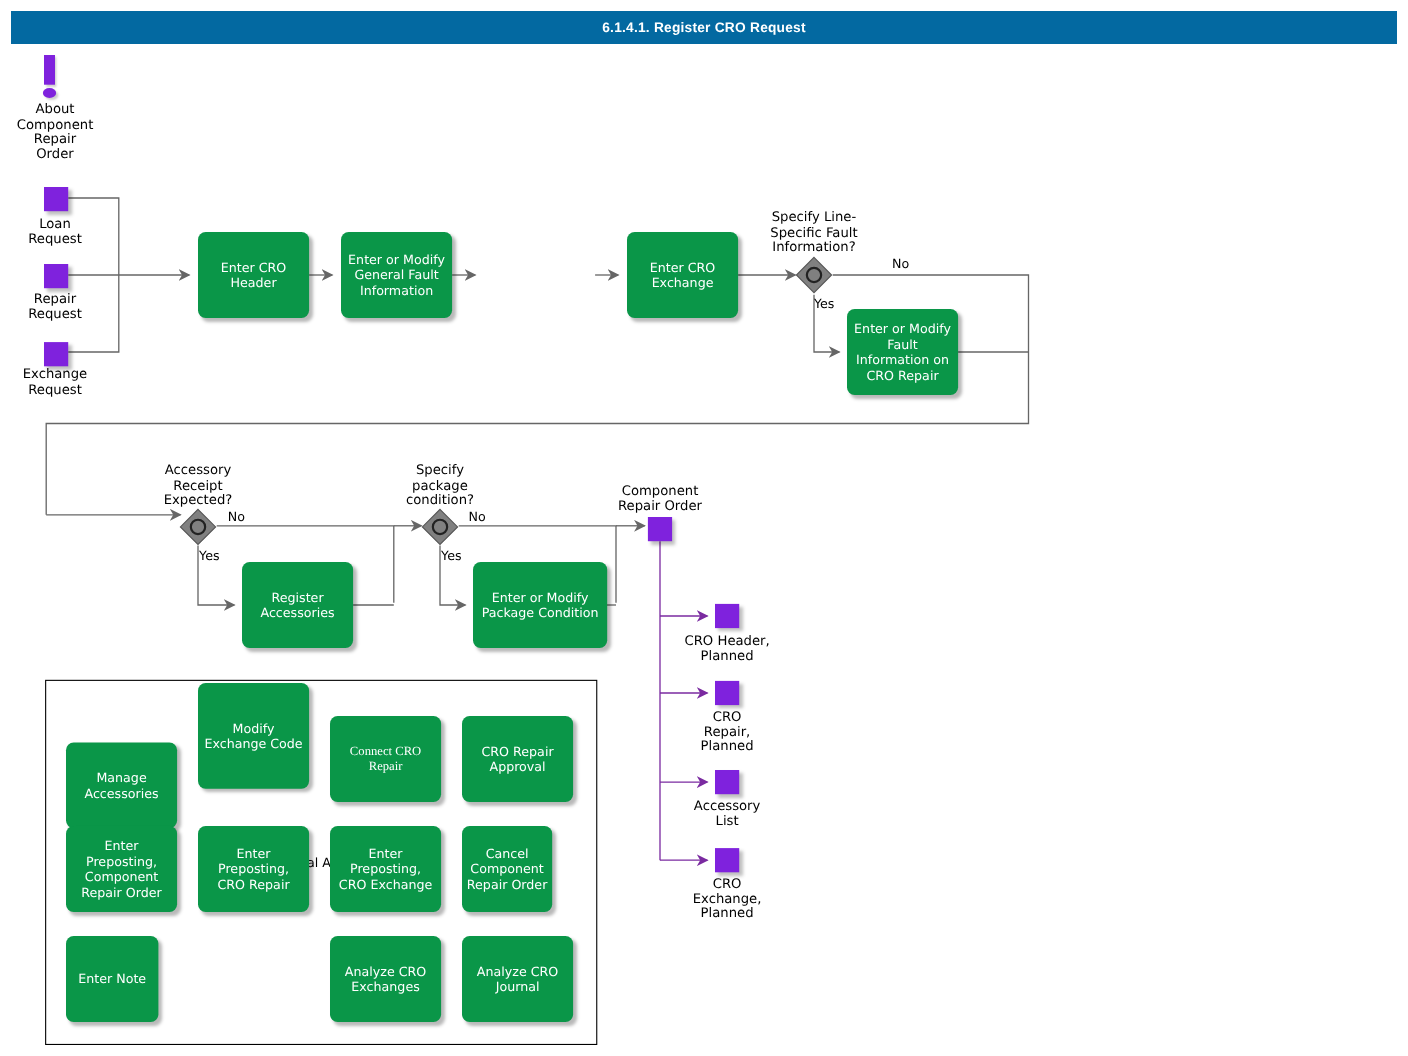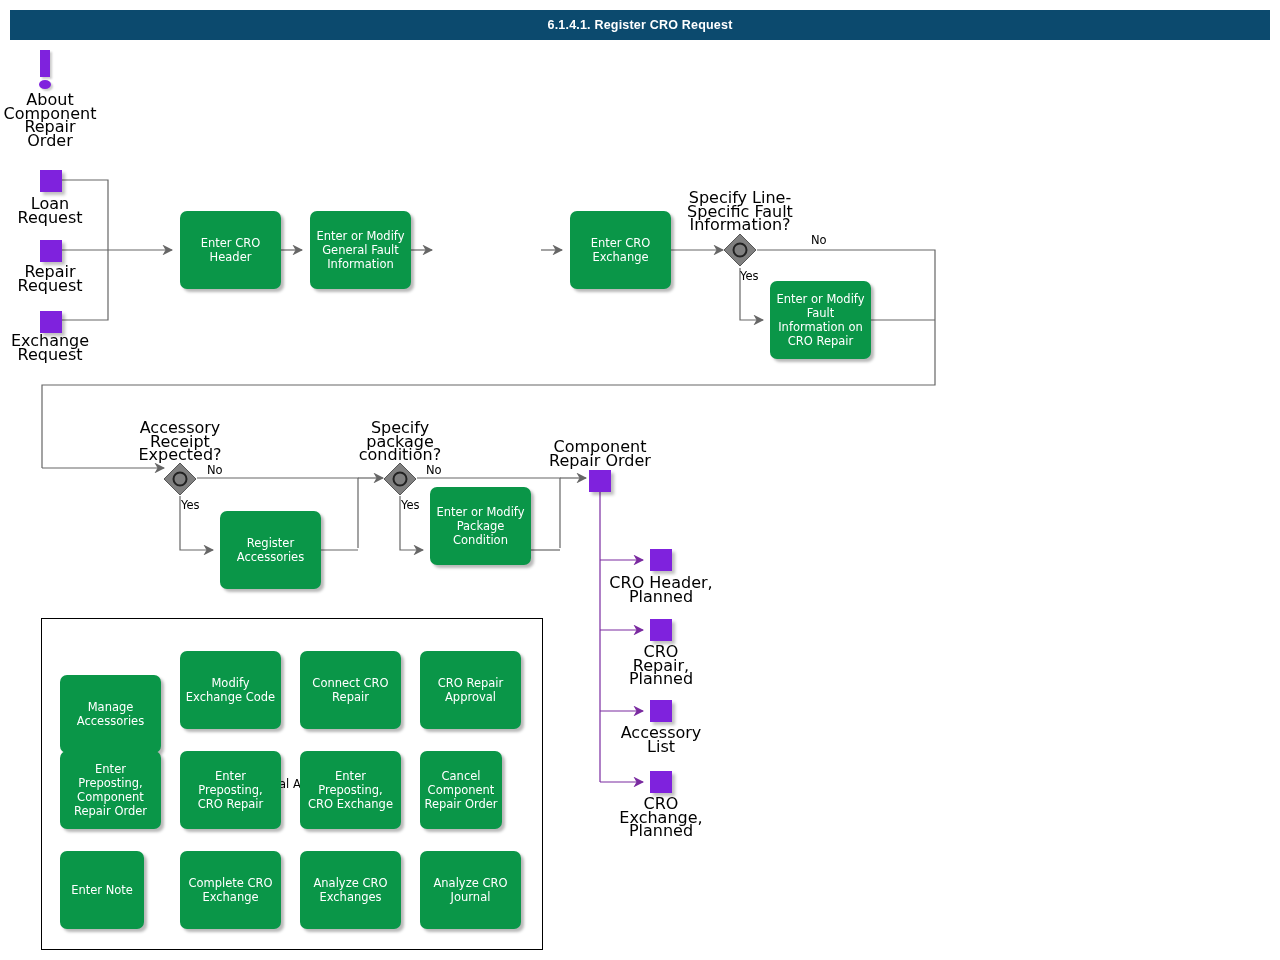--- a/index.html
+++ b/index.html
@@ -2,39 +2,39 @@
 <html><head>
 <meta charset="utf-8">
 <style>
   html,body{margin:0;padding:0;background:#ffffff;}
   body{width:1280px;height:960px;position:relative;overflow:hidden;
        font-family:"DejaVu Sans",sans-serif;}
   #canvas{position:absolute;left:0;top:0;width:1280px;height:960px;}
   .abs{position:absolute;}
 
   
-  #titlebar{left:10px;top:10px;width:1260px;height:30px;background:#0c4a6e;
+  #titlebar{left:10px;top:10px;width:1260px;height:30px;background:#0369a1;
             display:flex;align-items:center;justify-content:center;}
   #titlebar .t{color:#ffffff;font-size:12.5px;font-weight:bold;letter-spacing:.2px;
                font-family:"Liberation Sans",sans-serif;}
 
   
   .act{background:#0a9648;border-radius:7px;color:#fff;display:flex;
        align-items:center;justify-content:center;text-align:center;
        font-size:11.5px;line-height:14px;
        box-shadow:3px 3px 3px rgba(0,0,0,.28);
        font-family:"DejaVu Sans",sans-serif;}
   .act span{display:block;padding:0 4px;}
 
   
   .pnode{width:22px;height:22px;background:#7f22dd;
          box-shadow:3px 3px 3px rgba(0,0,0,.25);}
 
   
-  .lbl{font-size:16px;line-height:13.5px;color:#000;text-align:center;
+  .lbl{font-size:12px;line-height:13.5px;color:#000;text-align:center;
        white-space:pre-line;font-family:"DejaVu Sans",sans-serif;}
 
   
   .yn{font-size:11.5px;color:#000;font-family:"DejaVu Sans",sans-serif;}
 
   
   #panel{left:41px;top:618px;width:500px;height:330px;
          border:1px solid #000;background:#fff;}
   #panel-label{font-size:11.5px;color:#000;}
 
@@ -170,21 +170,21 @@
 
   <div class="abs lbl" style="left:344px;top:421px;width:112px;">Specify
 package
 condition?</div>
   <svg class="abs" style="left:382px;top:461px;" width="38" height="38">
     <polygon points="18,2 34,18 18,34 2,18" fill="#808080" stroke="#555" stroke-width="1"></polygon>
     <circle cx="18" cy="18" r="6.5" fill="#808080" stroke="#222" stroke-width="2"></circle>
   </svg>
   <div class="abs yn" style="left:426px;top:463px;">No</div>
   <div class="abs yn" style="left:401px;top:498px;">Yes</div>
-  <div class="abs act" style="left:430px;top:487px;width:101px;height:78px;text-align:center;">
+  <div class="abs act" style="left:430px;top:511px;width:122px;height:78px;text-align:center;">
     <span>Enter or Modify
 Package
 Condition</span>
   </div>
 
   <div class="abs lbl" style="left:545px;top:440px;width:110px;">Component
 Repair Order</div>
   <div class="abs pnode" style="left:589px;top:470px;"></div>
 
   <div class="abs pnode" style="left:650px;top:549px;"></div>
@@ -206,25 +206,25 @@
 Planned</div>
 
   <div class="abs" id="panel"></div>
 
   <div class="abs" id="panel-label" style="left:279px;top:777px;">al Ac</div>
 
   <div class="abs act" style="left:60px;top:651px;width:101px;height:78px;margin-top:24px;">
     <span>Manage
 Accessories</span>
   </div>
-  <div class="abs act" style="left:180px;top:651px;width:101px;height:78px;">
+  <div class="abs act" style="left:180px;top:621px;width:101px;height:96px;">
     <span>Modify Exchange
 Code</span>
   </div>
-  <div class="abs act" style="left:300px;top:651px;width:101px;height:78px;">
+  <div class="abs act" style="left:300px;top:651px;width:101px;height:78px;font-family:Liberation Serif, serif;">
     <span>Connect CRO
 Repair</span>
   </div>
   <div class="abs act" style="left:420px;top:651px;width:101px;height:78px;">
     <span>CRO Repair
 Approval</span>
   </div>
 
   <div class="abs act" style="left:180px;top:751px;width:101px;height:78px;">
     <span>Enter
@@ -244,24 +244,20 @@
   </div>
   <div class="abs act" style="left:420px;top:751px;width:82px;height:78px;justify-content:center;">
     <span>Cancel
 Component
 Repair Order</span>
   </div>
 
   <div class="abs act" style="left:60px;top:851px;width:84px;height:78px;text-align:right;">
     <span>Enter Note</span>
   </div>
-  <div class="abs act" style="left:180px;top:851px;width:101px;height:78px;">
-    <span>Complete CRO
-Exchange</span>
-  </div>
   <div class="abs act" style="left:300px;top:851px;width:101px;height:78px;">
     <span>Analyze CRO
 Exchanges</span>
   </div>
   <div class="abs act" style="left:420px;top:851px;width:101px;height:78px;">
     <span>Analyze CRO
 Journal</span>
   </div>
 
 </div>

